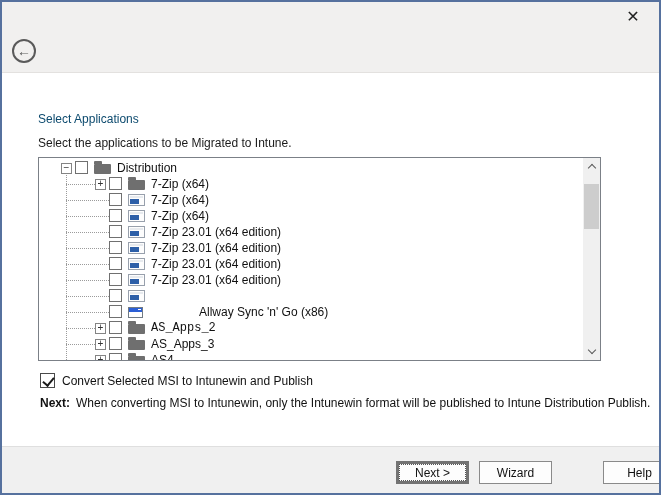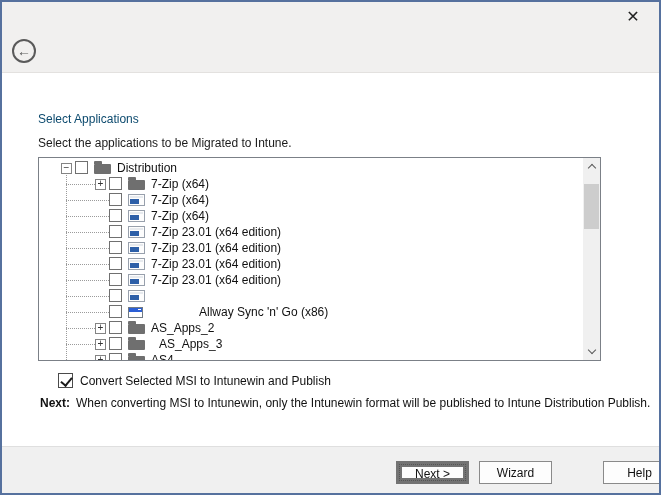--- a/index.html
+++ b/index.html
@@ -38,32 +38,32 @@
   .ticon.app::after{content:"";position:absolute;top:1px;right:1px;width:3px;height:1px;background:#fff;}
   
   .scrollbar{position:absolute;right:0;top:0;width:17px;height:202px;background:#F0F0F0;}
   .sb-btn{position:absolute;left:0;width:17px;height:16px;background:#F0F0F0;display:flex;align-items:center;justify-content:center;border:none;padding:0;cursor:pointer;}
   .sb-up{top:0;} .sb-down{bottom:0;}
   .chev{width:6px;height:6px;border-left:1.5px solid #5A5A5A;border-top:1.5px solid #5A5A5A;}
   .sb-up .chev{transform:translateY(2px) rotate(45deg);}
   .sb-down .chev{transform:translateY(-2px) rotate(-135deg);}
   .sb-thumb{position:absolute;left:1px;top:26px;width:15px;height:45px;background:#CDCDCD;cursor:pointer;}
   
-  .convert-row{position:absolute;left:56px;top:371px;display:flex;align-items:center;cursor:default;}
+  .convert-row{position:absolute;left:38px;top:371px;display:flex;align-items:center;cursor:default;}
   .convert-cb{width:15px;height:15px;border:1px solid #4A4A4A;background:#fff;position:relative;}
   .convert-cb::after{content:"";position:absolute;left:4px;top:1px;width:5px;height:9px;
     border-right:2px solid #1A1A1A;border-bottom:2px solid #1A1A1A;transform:rotate(40deg);}
   .convert-label{margin-left:7px;font-size:12px;color:#111;}
   .note-row{position:absolute;left:38px;top:394px;font-size:12px;color:#111;white-space:nowrap;}
   .note-prefix{font-weight:bold;margin-right:6px;}
   
   .footer{position:absolute;left:0;top:444px;width:657px;height:47px;background:#F0F0F0;border-top:1px solid #DFDFDF;}
   .btn{position:absolute;top:14px;width:73px;height:23px;background:#FDFDFD;border:1px solid #8A8A8A;
     font-size:12px;color:#111;cursor:pointer;padding:0;}
-  .btn-next{left:394px;border:6px solid #737373;outline:1px dotted #555;outline-offset:-4px;}
+  .btn-next{left:394px;border:3px solid #737373;outline:1px dotted #555;outline-offset:-4px;}
   .btn-cancel{left:477px;}
   .btn-help{left:560px;margin-left:41px;}
 </style>
 </head>
 <body>
 
 <div class="dialog">
 
   <div class="titlebar">
     <button class="close-btn">
@@ -141,28 +141,28 @@
           <span class="stub" style="left: 27px; width: 43px;"></span>
           <span class="tcb" style="left: 70px;"></span>
           <span class="ticon app" style="left: 89px;"></span>
           <span class="tlabel" style="left: 124px; margin-left: 36px;">Allway Sync 'n' Go (x86)</span>
         </div>
         <div class="trow" style="top: 162px;">
           <span class="stub" style="left: 27px; width: 29px;"></span>
           <span class="ebox" style="left: 56px;">+</span>
           <span class="tcb" style="left: 70px;"></span>
           <span class="ticon folder" style="left: 89px;"></span>
-          <span class="tlabel" style="left: 112px;">AS_Apps_2</span>
+          <span class="tlabel" style="left: 112px; font-family: Liberation Mono, monospace;">AS_Apps_2</span>
         </div>
         <div class="trow" style="top: 178px;">
           <span class="stub" style="left: 27px; width: 29px;"></span>
           <span class="ebox" style="left: 56px;">+</span>
           <span class="tcb" style="left: 70px;"></span>
           <span class="ticon folder" style="left: 89px;"></span>
-          <span class="tlabel" style="left: 120px;">AS_Apps_3</span>
+          <span class="tlabel" style="left: 112px;">AS_Apps_3</span>
         </div>
         <div class="trow" style="top: 194px;">
           <span class="ebox" style="left: 56px;">+</span>
           <span class="tcb" style="left: 70px;"></span>
           <span class="ticon folder" style="left: 89px;"></span>
           <span class="tlabel" style="left: 112px;">AS4</span>
         </div>
       </div>
     <div class="scrollbar">
       <button class="sb-btn sb-up">

